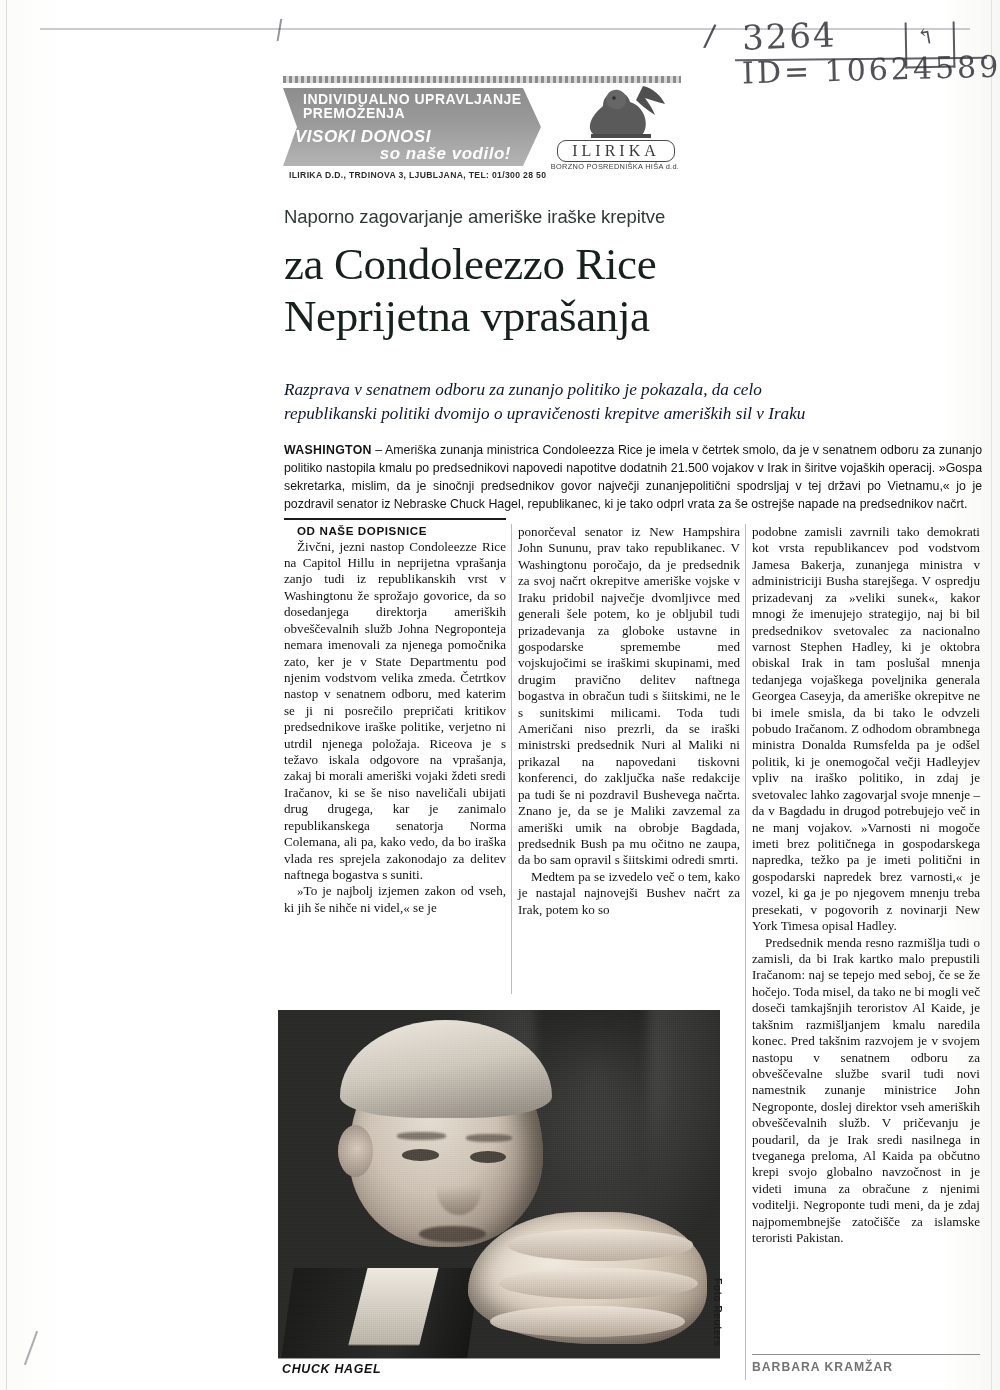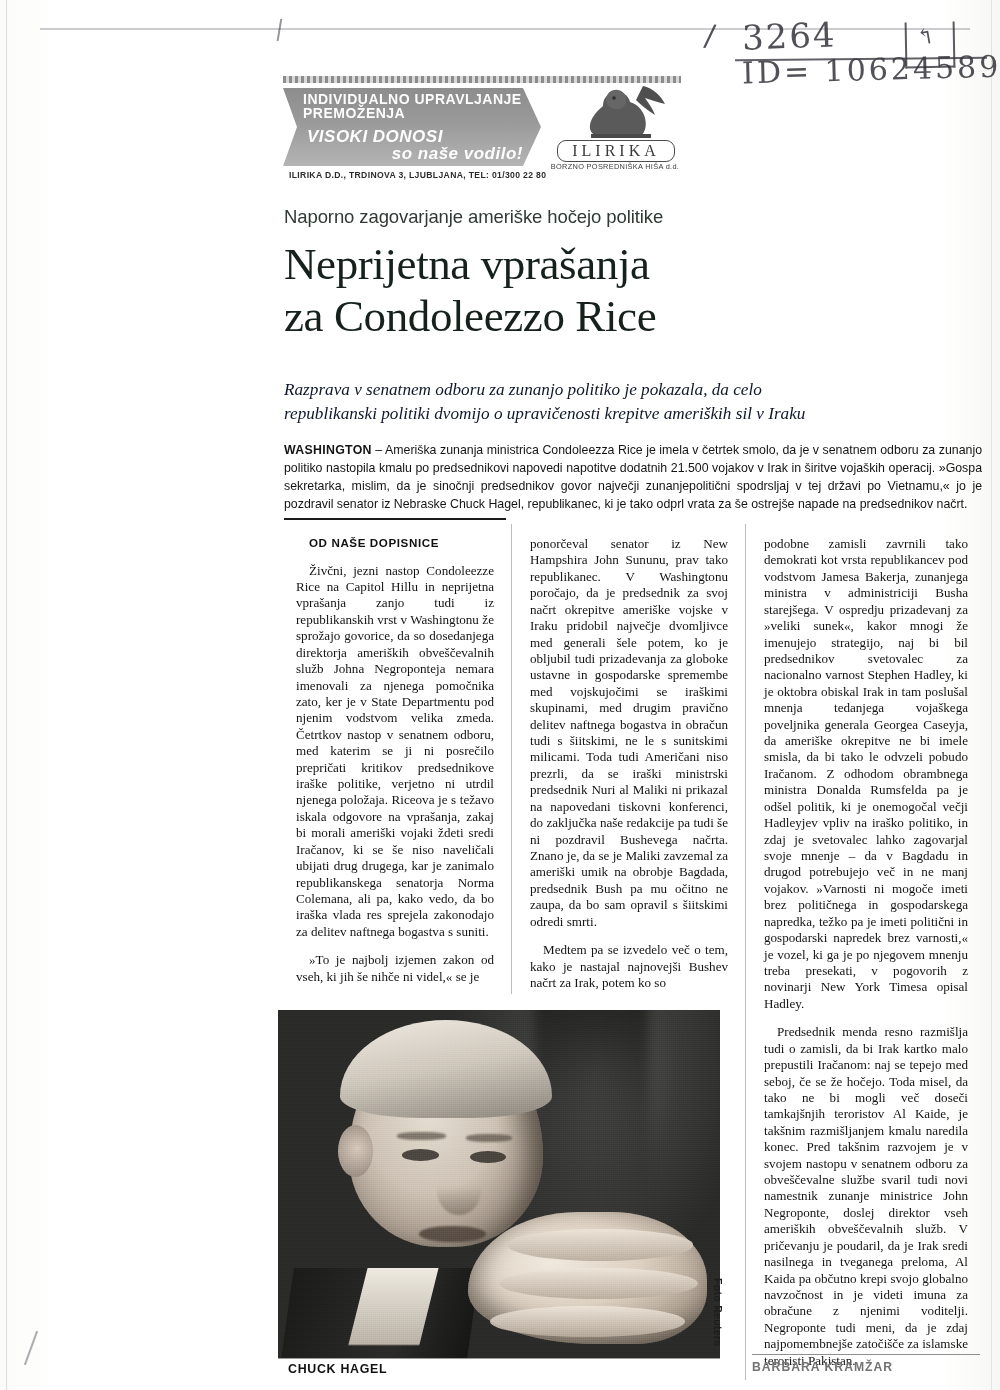--- a/index.html
+++ b/index.html
@@ -76,21 +76,21 @@
   #ad-arrow{
     position:absolute;left:0;top:12px;width:258px;height:78px;
     background:linear-gradient(180deg,#8d8d8d 0%,#9a9a9a 45%,#b4b4b4 100%);
     clip-path:polygon(0 0,240px 0,258px 39px,240px 78px,0 78px,14px 39px);
   }
   #ad-line1,#ad-line2{
     position:absolute;color:#fdfdfd;font-family:"Liberation Sans",sans-serif;
     font-weight:700;letter-spacing:.5px;line-height:1.02;
   }
   #ad-line1{left:20px;top:16px;font-size:14px;width:235px;}
-  #ad-line2{left:24px;top:52px;font-size:17px;font-style:italic;width:230px;text-align:left;}
+  #ad-line2{left:12px;top:52px;font-size:17px;font-style:italic;width:230px;text-align:left;}
   #ad-line2 .l2b{display:block;text-align:right;padding-right:14px;}
   #ad-contact{
     position:absolute;left:6px;top:94px;width:280px;
     font-family:"Liberation Sans",sans-serif;font-size:8.6px;font-weight:700;
     letter-spacing:.35px;color:#2c2c2c;
   }
   #ad-logo{
     position:absolute;left:262px;top:6px;width:136px;height:100px;
   }
   #ad-lion{
@@ -140,21 +140,21 @@
     position:absolute;top:524px;
     font-family:"Liberation Serif",serif;
     font-size:13.1px;line-height:1.255;
     text-align:justify;
     color:#131313;
     hyphens:none;
   }
   #col1{left:284px;width:222px;}
   #col2{left:518px;width:222px;}
   #col3{left:752px;width:228px;}
-  .col p{margin:12px;text-indent:13px;}
+  .col p{margin:0;text-indent:13px;}
   .col p.noindent{text-indent:0;}
   .sectlabel{
     font-family:"Liberation Sans",sans-serif;
     font-variant:small-caps;font-weight:700;font-size:11.6px;
     letter-spacing:.6px;margin:0 0 7px 0;text-indent:0;color:#111;
   }
   #col1-rule{
     position:absolute;left:284px;top:518px;width:222px;height:1.5px;background:#1b1b1b;
   }
   .colrule{
@@ -252,23 +252,23 @@
     mix-blend-mode:overlay;opacity:.75;
   }
   #photo-credit{
     position:absolute;left:712px;top:1278px;
     font-family:"Liberation Sans",sans-serif;font-size:10.5px;font-weight:700;
     color:#1d1d1d;
     writing-mode:vertical-rl;
     letter-spacing:.3px;
   }
   #photo-caption{
-    position:absolute;left:288px;top:1362px;
+    position:absolute;left:282px;top:1362px;
     font-family:"Liberation Sans",sans-serif;font-variant:small-caps;
-    font-weight:700;font-size:12.4px;letter-spacing:.7px;color:#111;
+    font-weight:700;font-size:12.4px;letter-spacing:.7px;color:#111;font-style:italic;
   }
   #caption-rule{
     position:absolute;left:278px;top:1358px;width:442px;height:1px;background:#9a9a9a;
   }
   #byline{
     position:absolute;left:752px;top:1360px;
     font-family:"Liberation Sans",sans-serif;font-variant:small-caps;
     font-weight:700;font-size:12.2px;letter-spacing:1px;color:#737373;
   }
   #byline-rule{
@@ -294,39 +294,39 @@
 <div id="hw-stray"></div>
 
 <div id="ad">
   <div id="ad-top-band"></div>
   <div id="ad-arrow"></div>
   <div id="ad-line1">INDIVIDUALNO UPRAVLJANJE PREMOŽENJA</div>
   <div id="ad-line2">
     <span>VISOKI DONOSI</span>
     <span class="l2b">so naše vodilo!</span>
   </div>
-  <div id="ad-contact">ILIRIKA D.D., TRDINOVA 3, LJUBLJANA, TEL: 01/300 22 80</div>
+  <div id="ad-contact">ILIRIKA D.D., TRDINOVA 3, LJUBLJANA, TEL: 01/300 28 50</div>
 
   <div id="ad-logo">
     <svg id="ad-lion" viewBox="0 0 96 58">
       <path d="M70 2 C80 4 88 12 92 20 C84 18 78 16 72 14 C76 20 80 25 82 31 C74 26 68 21 63 16 Z" fill="#4f4f4f"></path>
       <path d="M30 22 C30 12 38 7 46 8 C52 9 56 13 57 18 C64 20 70 26 72 34 C74 42 72 48 68 52 L26 52 C20 52 16 47 17 41 C18 34 23 28 30 22 Z" fill="#5a5a5a"></path>
       <path d="M33 16 C33 9 39 5 45 6 C51 7 54 12 53 18 C52 23 47 26 42 25 C37 24 33 21 33 16 Z" fill="#666"></path>
       <circle cx="41" cy="14" r="1.8" fill="#2e2e2e"></circle>
       <path d="M18 50 L78 50 L78 54 L18 54 Z" fill="#4a4a4a"></path>
     </svg>
     <div id="ad-brand">ILIRIKA</div>
     <div id="ad-brand-sub">BORZNO POSREDNIŠKA HIŠA d.d.</div>
   </div>
 </div>
 
-<div id="kicker">Naporno zagovarjanje ameriške hočejo politike</div>
+<div id="kicker">Naporno zagovarjanje ameriške iraške krepitve</div>
 <div id="headline">
+  <div>za Condoleezzo Rice</div>
   <div>Neprijetna vprašanja</div>
-  <div>za Condoleezzo Rice</div>
 </div>
 <div id="standfirst">Razprava v senatnem odboru za zunanjo politiko je pokazala, da celo republikanski politiki dvomijo o upravičenosti krepitve ameriških sil v Iraku</div>
 
 <div id="lead">
   <span class="dateline">WASHINGTON</span><span> – Ameriška zunanja ministrica Condoleezza Rice je imela v četrtek smolo, da je v senatnem odboru za zunanjo politiko nastopila kmalu po predsednikovi napovedi napotitve dodatnih 21.500 vojakov v Irak in širitve vojaških operacij. »Gospa sekretarka, mislim, da je sinočnji predsednikov govor največji zunanjepolitični spodrsljaj v tej državi po Vietnamu,« jo je pozdravil senator iz Nebraske Chuck Hagel, republikanec, ki je tako odprl vrata za še ostrejše napade na predsednikov načrt.</span>
 </div>
 
 <div id="col1-rule"></div>
 <div class="colrule" id="rule-a"></div>
 <div class="colrule" id="rule-b"></div>

